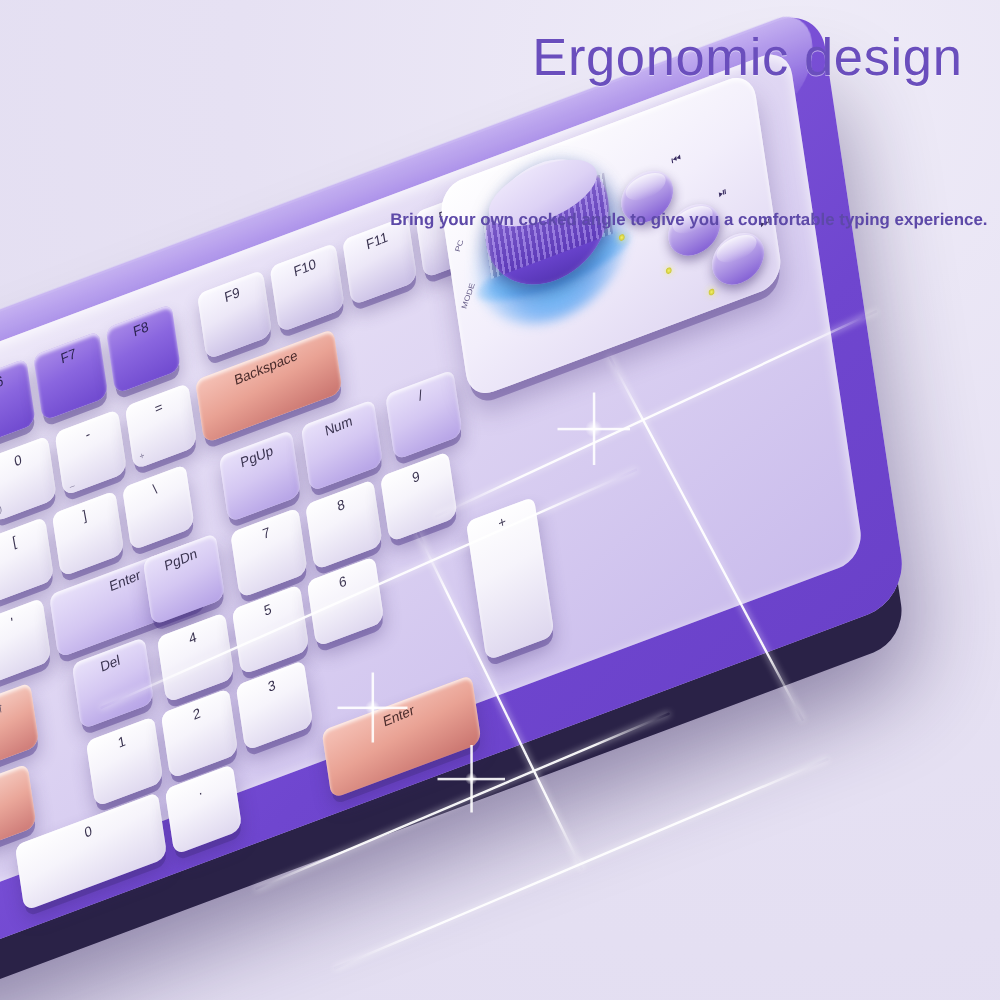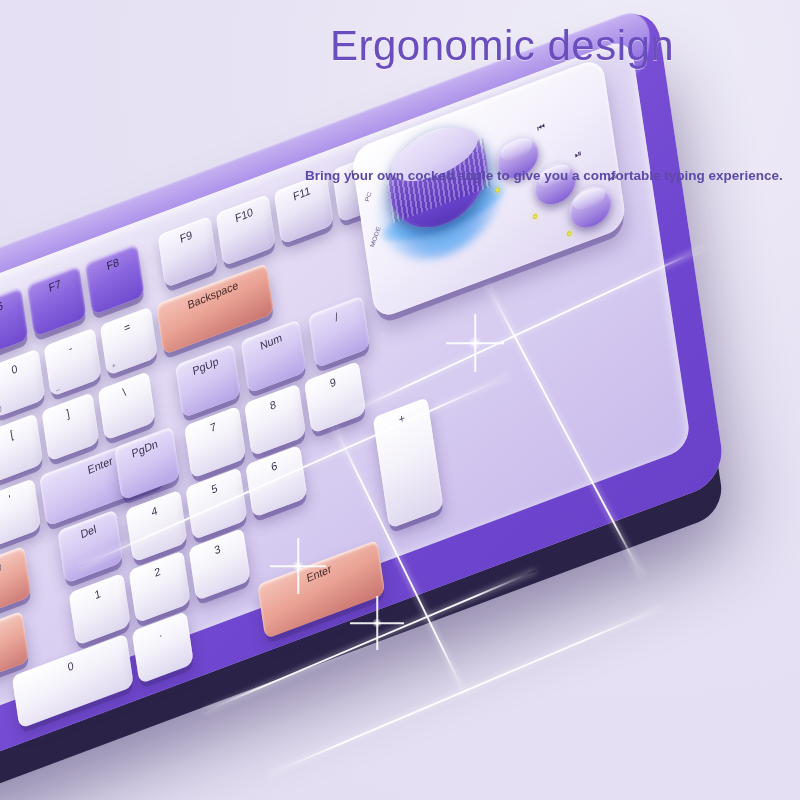--- a/index.html
+++ b/index.html
@@ -8,21 +8,21 @@
     font-family:"Liberation Sans", sans-serif;
     background:#e6e1f3;
   }
   #stage{
     position:relative;width:800px;height:800px;overflow:hidden;
     background:
       radial-gradient(circle at 78% 8%, #efecf8 0%, #e6e1f3 45%, #e2ddf1 100%);
   }
 
   
-  .copy{position:absolute;z-index:60;text-align:left;}
+  .copy{position:absolute;z-index:60;text-align:right;}
   #title{
     left:330px;top:22px;width:440px;
     font-size:42px;color:#6a4ebd;letter-spacing:.5px;
     text-shadow:0 1px 0 rgba(255,255,255,.5);
   }
   #subtitle{
     left:340px;top:98px;width:430px;
     font-size:30px;color:#6e54c4;
   }
   #tagline{

